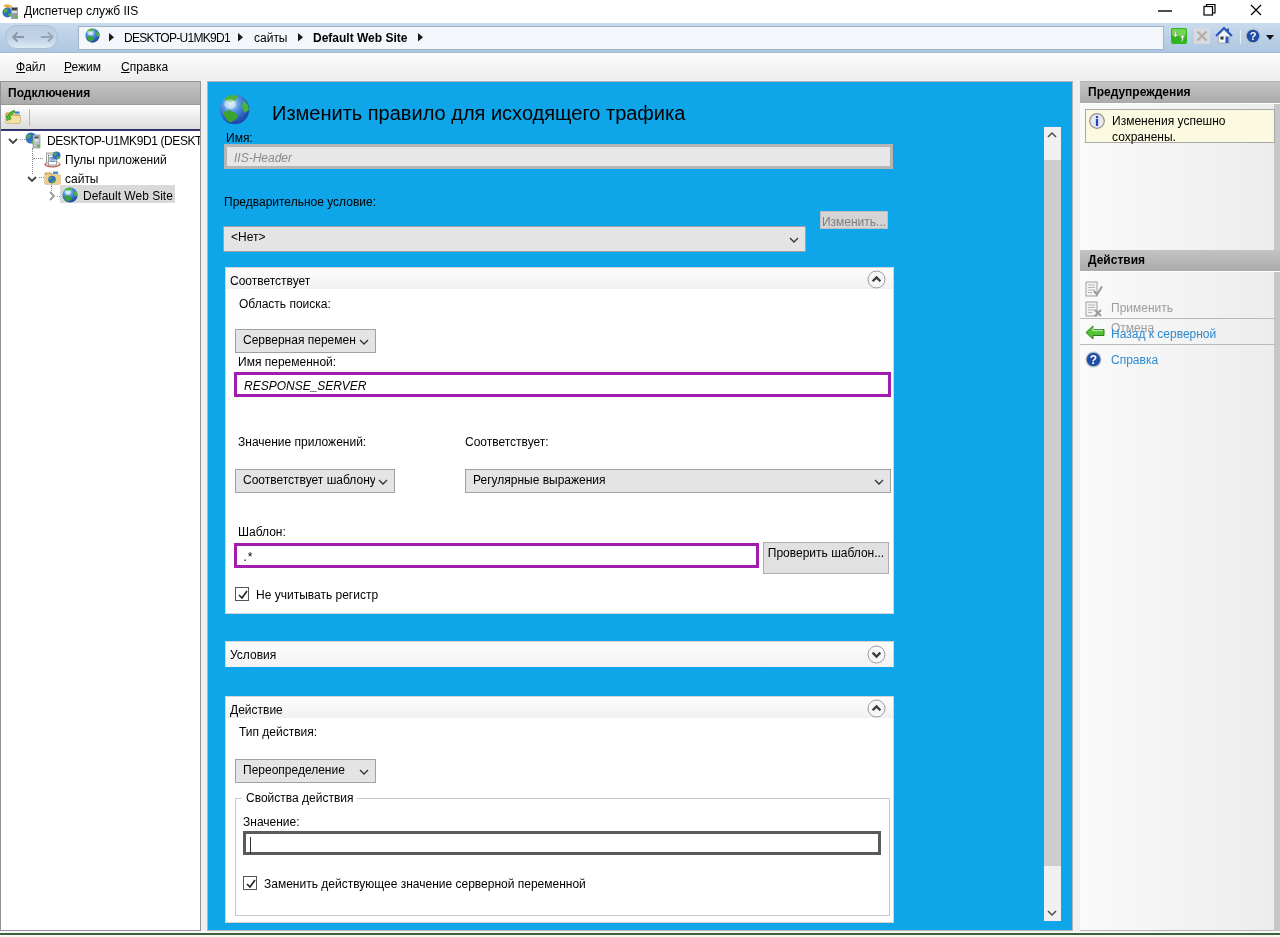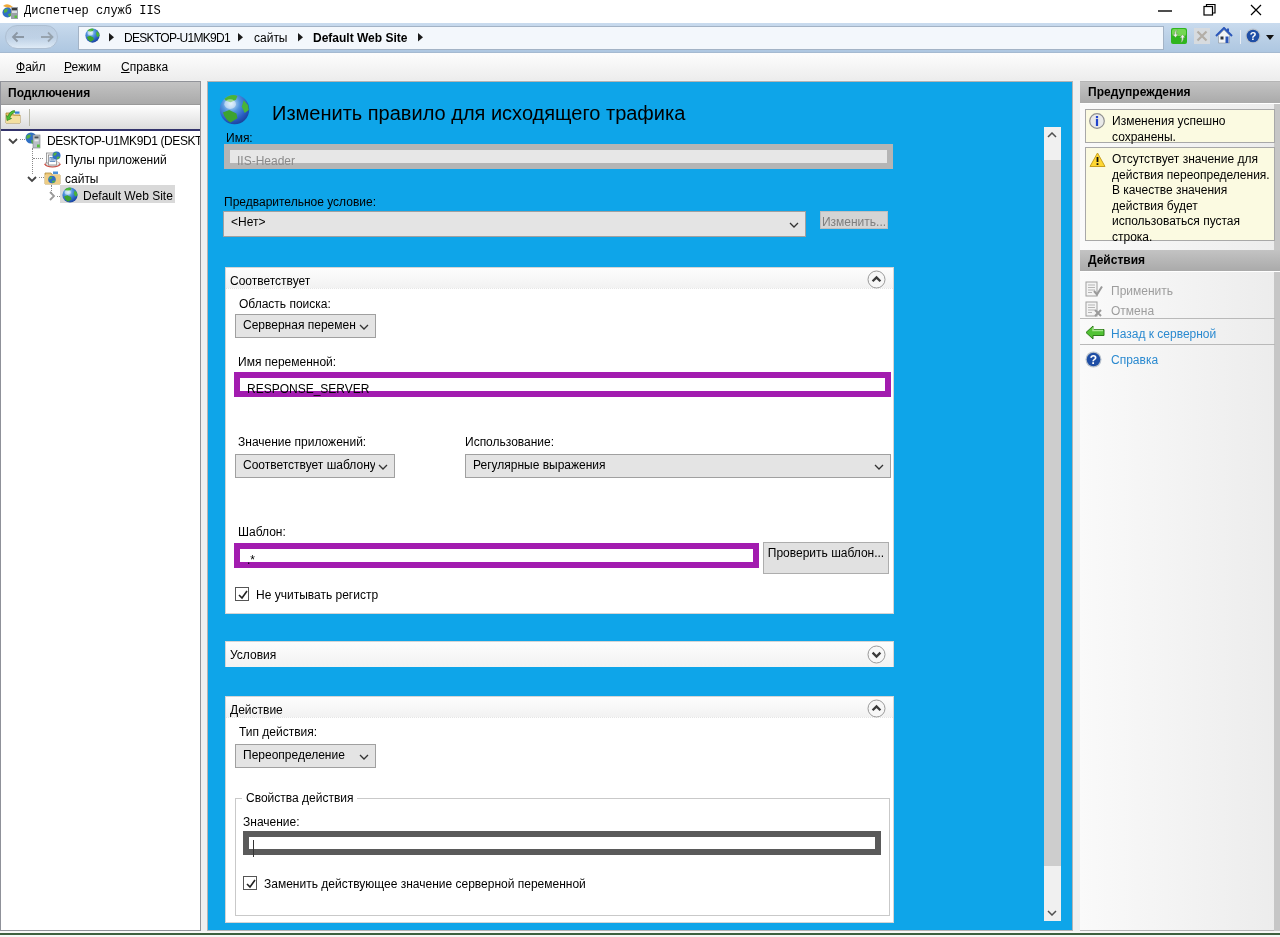--- a/index.html
+++ b/index.html
@@ -2,21 +2,21 @@
 <html><head>
 <meta charset="utf-8">
 <style>
   * { margin:0; padding:0; box-sizing:border-box; }
   html,body { width:1280px; height:937px; overflow:hidden; }
   body { font-family:"Liberation Sans", sans-serif; font-size:12px; color:#000; background:#fff; position:relative; }
   .abs { position:absolute; }
 
   
   #titlebar { left:0; top:0; width:1280px; height:23px; background:#fff; }
-  #title-text { left:24px; top:4px;font-family:Liberation Mono, monospace; }
+  #title-text { left:24px; top:4px; }
 
   
   #toolbar { left:0; top:23px; width:1280px; height:30px;
     background:linear-gradient(180deg,#c9dbee 0%,#bcd1e7 45%,#aec7e1 100%);
     border-bottom:1px solid #a5bad1; }
   #navblob { left:5px; top:2px; width:53px; height:24px; border-radius:12px;
     background:linear-gradient(180deg,rgba(173,190,210,.45),rgba(200,214,230,.35) 55%,rgba(238,246,253,.75));
     border:1px solid #aebfd2; }
   #addrbar { left:78px; top:3px; width:1086px; height:24px; background:#f3f7fc; border:1px solid #a3b3c6; }
   .crumb { top:8px; }
@@ -41,24 +41,24 @@
   #lp-darkline { left:0; top:47px; width:199px; height:2px; background:#33336b; }
   #lp-sep { left:28px; top:3px; width:1px; height:17px; background:#b9b9a9; }
   .tlabel { position:absolute; top:3px; white-space:nowrap; }
   .chev { position:absolute; width:10px; height:10px; }
   #dws-bg { left:59px; top:103px; width:115px; height:18px; background:#d9d9d9; }
 
   
   #mainpanel { left:207px; top:1px; width:866px; height:850px; background:#0ea5e9; border:1px solid #b4b4b4; }
   h1 { font-size:20px; font-weight:400; position:absolute; left:64px; top:20px; white-space:nowrap; }
   .lbl { position:absolute; white-space:nowrap; }
-  .inp { position:absolute; background:#fff; border:6px solid #a21caf; }
+  .inp { position:absolute; background:#fff; border:3px solid #a21caf;font-style:italic; }
   .inp.dis { background:#e7e7e7; border-color:#b5b5b5; color:#8a8a8a; }
   .inp span { position:absolute; left:7px; top:4px; }
-  .combo { position:absolute; background:#e4e4e4; border:1px solid #a0a0a0; }
+  .combo { position:absolute; background:#e4e4e4; border:1px solid #a0a0a0;margin-top:15px; }
   .combo span { position:absolute; left:7px; right:19px; top:3px; white-space:nowrap; overflow:hidden; }
   .combo svg { position:absolute; right:6px; top:7px; }
   .btn { position:absolute; background:#e1e1e1; border:1px solid #adadad; text-align:center; }
   .btn.dis { background:#d4d4d4; border-color:#bfbfbf; color:#7f7f7f; }
   .btn span { position:relative; top:3px; }
   .section { position:absolute; left:17px; width:669px; border:1px solid #d5d5d5; background:#fff; }
   .sec-head { position:absolute; left:0; top:0; width:100%; height:21px;
      background:linear-gradient(180deg,#fdfdfd,#f2f2f2); border-bottom:1px dotted #e5e5e5; }
   .sec-head span { position:absolute; left:4px; top:6px; }
   .sec-btn { position:absolute; right:7px; top:2px; }
@@ -75,21 +75,21 @@
   
   #rightpanel { left:1080px; top:1px; width:200px; height:850px;
      background:linear-gradient(90deg,#fafafa,#ececec); border-top:1px solid #b5b5b5; border-bottom:1px solid #b5b5b5;}
   .rp-header { position:absolute; left:0; width:200px; height:22px;
      background:linear-gradient(180deg,#c3c3c3,#aaaaaa); border-bottom:1px solid #fff; }
   .rp-header span { position:absolute; left:8px; top:3px; font-weight:bold; }
   #rp-strip { left:194px; top:22px; width:6px; height:827px; background:#c6c6c6; }
   .warnbox { position:absolute; left:5px; width:190px; background:#fbfae1; border:1px solid #a8a8a8; }
   .act-ico { position:absolute; left:5px; }
   .act-txt { position:absolute; left:31px; white-space:nowrap; }
-  .gray { color:#9d9d9d; }
+  .gray { color:#9d9d9d;margin-top:17px; }
   .blue { color:#2b8ad0; }
   .rsep { position:absolute; left:0; width:195px; height:1px; background:#b9b9b9; }
 
   
   #statusbar { left:0; top:931px; width:1280px; height:6px; background:#f7f7f6; }
   #greenline { left:0; top:2px; width:1280px; height:2px; background:#3e603e; }
 </style>
 </head>
 <body>
 <svg width="0" height="0" style="position:absolute">
@@ -297,21 +297,21 @@
           <span>Серверная переменн</span>
         <svg width="10" height="7" viewBox="0 0 10 7" style="top:9px">
             <path d="M1 1 l4 4 4-4" stroke="#333" stroke-width="1.3" fill="none"></path>
           </svg>
       </div>
       <span class="abs lbl" style="left:12px;top:87px">Имя переменной:</span>
       <div class="inp" style="left:8px;top:104px;width:657px;height:25px">
           <span style="color:#000">RESPONSE_SERVER</span>
         </div>
       <span class="abs lbl" style="left:12px;top:167px">Значение приложений:</span>
-      <span class="abs lbl" style="left:239px;top:167px">Использование:</span>
+      <span class="abs lbl" style="left:239px;top:167px">Соответствует:</span>
       <div class="combo" style="left:9px;top:186px;width:160px;height:24px">
           <span>Соответствует шаблону</span>
         <svg width="10" height="7" viewBox="0 0 10 7" style="top:9px">
             <path d="M1 1 l4 4 4-4" stroke="#333" stroke-width="1.3" fill="none"></path>
           </svg>
       </div>
       <div class="combo" style="left:239px;top:186px;width:426px;height:24px">
           <span>Регулярные выражения</span>
         <svg width="10" height="7" viewBox="0 0 10 7" style="top:9px">
             <path d="M1 1 l4 4 4-4" stroke="#333" stroke-width="1.3" fill="none"></path>
@@ -389,28 +389,20 @@
 
     <div class="warnbox" style="top:27px;height:34px">
       <svg style="position:absolute;left:3px;top:3px" width="16" height="16" viewBox="0 0 16 16">
         <circle cx="8" cy="8" r="7.3" fill="#e9e9e9" stroke="#909090" stroke-width="1.2"></circle>
         <rect x="6.9" y="3" width="2.2" height="2.2" fill="#2244cc"></rect>
         <rect x="6.9" y="6" width="2.2" height="7" fill="#2244cc"></rect>
       </svg>
       <div style="position:absolute;left:26px;top:4px;line-height:15.5px">Изменения успешно<br>сохранены.</div>
     </div>
 
-    <div class="warnbox" style="top:65px;height:94px">
-      <svg style="position:absolute;left:3px;top:4px" width="17" height="16" viewBox="0 0 17 16">
-        <path d="M8.5 1 L16 14.5 H1 z" fill="#ffd733" stroke="#c79f1e" stroke-width="1"></path>
-        <rect x="7.6" y="5" width="1.8" height="5" fill="#111"></rect>
-        <rect x="7.6" y="11.2" width="1.8" height="1.8" fill="#111"></rect>
-      </svg>
-      <div style="position:absolute;left:26px;top:4px;line-height:15.5px;width:160px">Отсутствует значение для действия переопределения. В качестве значения действия будет использоваться пустая строка.</div>
-    </div>
 
     <div class="rp-header" style="top:168px">
         <span>Действия</span>
       </div>
 
     <svg class="act-ico" style="top:199px" width="19" height="17" viewBox="0 0 19 17">
       <rect x="1" y="1" width="11" height="14" fill="#f4f4f4" stroke="#a0a0a0"></rect>
       <path d="M3 4 h7 M3 6.5 h7 M3 9 h7 M3 11.5 h4" stroke="#b5b5b5"></path>
       <path d="M9 10 l3 3.5 5 -8" stroke="#9a9a9a" stroke-width="2" fill="none"></path>
     </svg>

